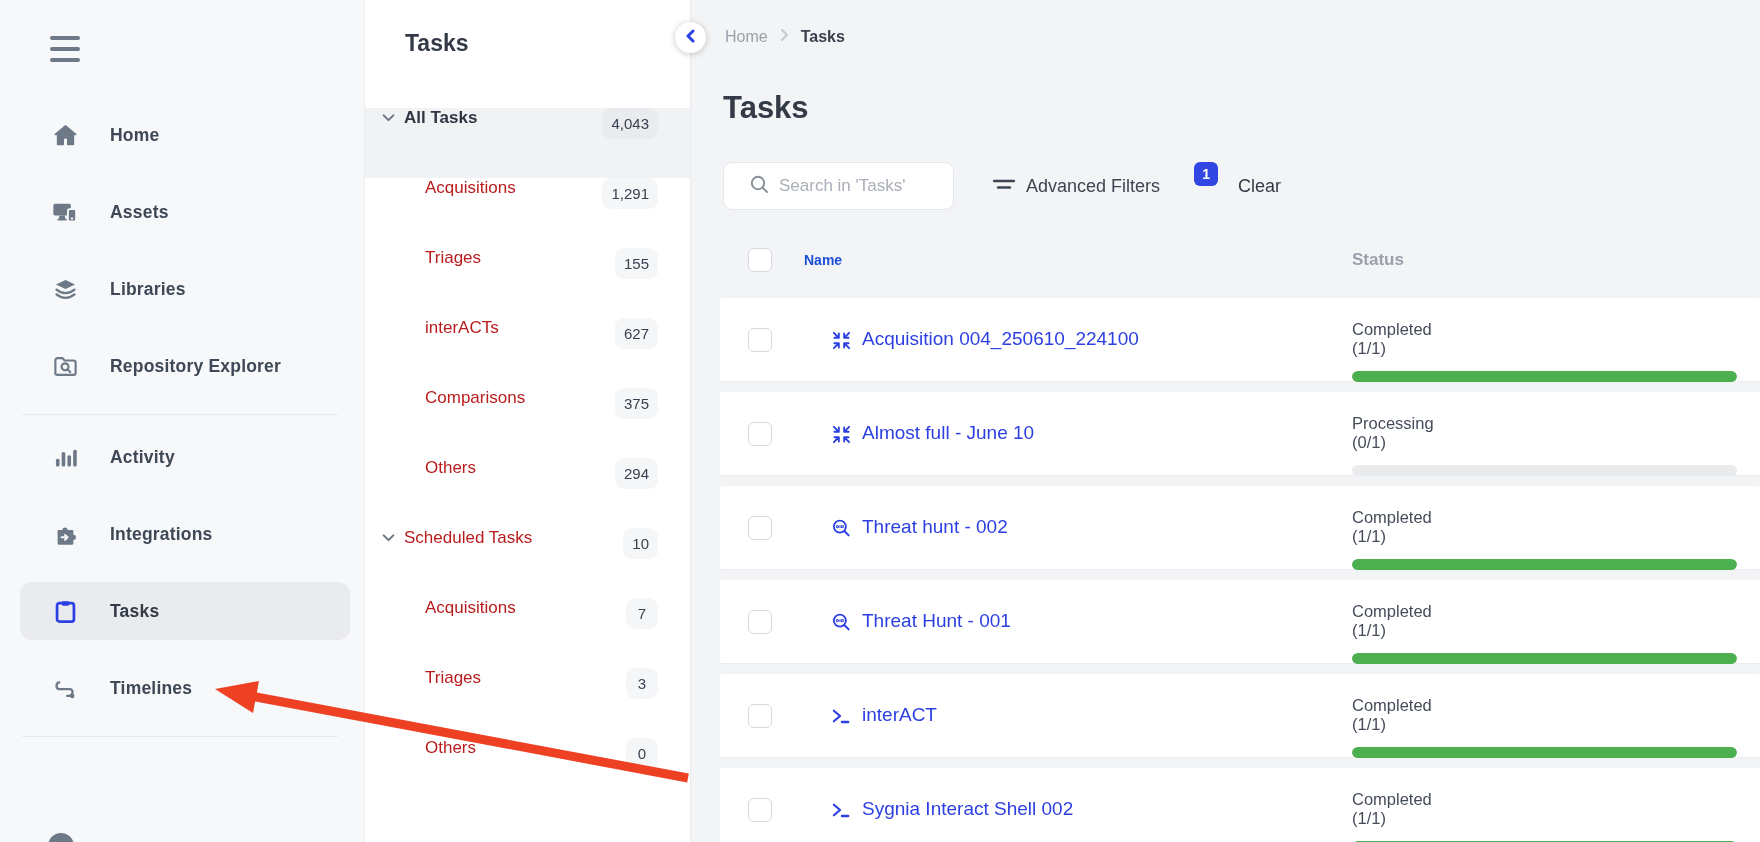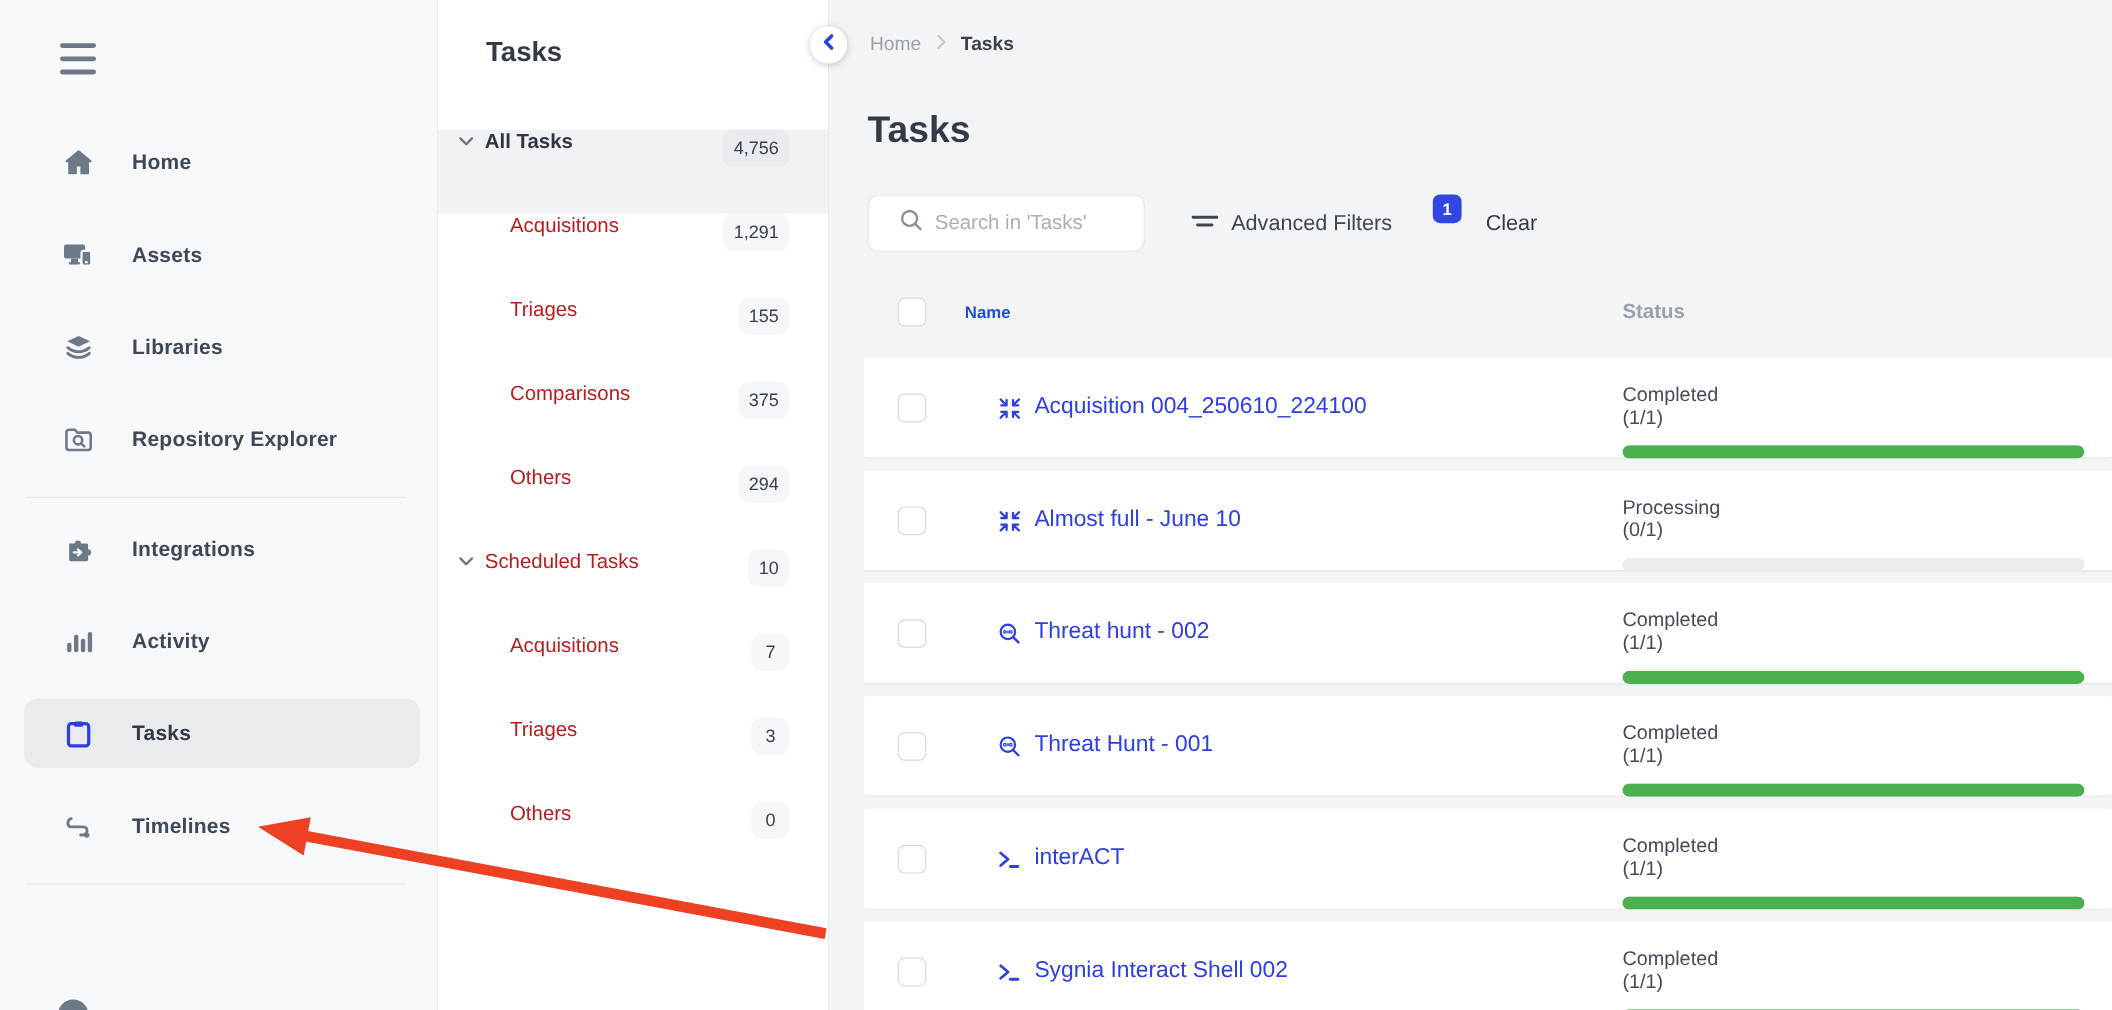--- a/index.html
+++ b/index.html
@@ -113,36 +113,36 @@
             <circle cx="11.6" cy="12.3" r="3.1"></circle>
             <line x1="13.9" y1="14.6" x2="16.2" y2="16.9" stroke-linecap="round"></line>
           </svg>
         </span>
         <span class="nlabel">Repository Explorer</span>
       </div>
       <div class="nav-divider"></div>
       <div class="nav-item">
         <span class="nico">
           <svg width="27" height="27" viewBox="0 0 24 24">
-            <path d="M5 8 h4.2 a2.3 2.3 0 1 1 4.6 0 H18 a1 1 0 0 1 1 1 v3.2 a2.3 2.3 0 1 1 0 4.6 V20 a1 1 0 0 1 -1 1 H6 a1 1 0 0 1 -1-1 Z" fill="#6e7987"></path>
-            <path d="M8.5 14.5 h5 m-2 -2.2 l2.4 2.2 -2.4 2.2" stroke="#f7f8f9" stroke-width="1.7" fill="none" stroke-linecap="round" stroke-linejoin="round"></path>
-          </svg>
-        </span>
-        <span class="nlabel">Integrations</span>
-      </div>
-      <div class="nav-item">
-        <span class="nico">
-          <svg width="27" height="27" viewBox="0 0 24 24">
             <rect x="3.5" y="13" width="3.2" height="7" rx="1.4" fill="#6e7987"></rect>
             <rect x="8.6" y="7" width="3.2" height="13" rx="1.4" fill="#6e7987"></rect>
             <rect x="13.7" y="10" width="3.2" height="10" rx="1.4" fill="#6e7987"></rect>
             <rect x="18.8" y="5" width="3.2" height="15" rx="1.4" fill="#6e7987"></rect>
           </svg>
         </span>
         <span class="nlabel">Activity</span>
+      </div>
+      <div class="nav-item">
+        <span class="nico">
+          <svg width="27" height="27" viewBox="0 0 24 24">
+            <path d="M5 8 h4.2 a2.3 2.3 0 1 1 4.6 0 H18 a1 1 0 0 1 1 1 v3.2 a2.3 2.3 0 1 1 0 4.6 V20 a1 1 0 0 1 -1 1 H6 a1 1 0 0 1 -1-1 Z" fill="#6e7987"></path>
+            <path d="M8.5 14.5 h5 m-2 -2.2 l2.4 2.2 -2.4 2.2" stroke="#f7f8f9" stroke-width="1.7" fill="none" stroke-linecap="round" stroke-linejoin="round"></path>
+          </svg>
+        </span>
+        <span class="nlabel">Integrations</span>
       </div>
       <div class="nav-item active">
         <span class="nico">
           <svg width="27" height="27" viewBox="0 0 24 24">
             <rect x="4.5" y="4.5" width="15" height="16.5" rx="2.2" fill="none" stroke="#2c3fe2" stroke-width="2.4"></rect>
             <rect x="8.7" y="2.8" width="6.6" height="4" rx="1.2" fill="#2c3fe2"></rect>
           </svg>
         </span>
         <span class="nlabel">Tasks</span>
       </div>
@@ -170,29 +170,33 @@
     </span>
   </div>
   <div class="tree" id="tree">
       <div class="tree-row selected">
         <span class="chev">
           <svg width="15" height="15" viewBox="0 0 14 14">
             <polyline points="2.5,5 7,9.5 11.5,5" fill="none" stroke="#6b7280" stroke-width="1.8" stroke-linecap="round" stroke-linejoin="round"></polyline>
           </svg>
         </span>
         <span class="tlabel bold">All Tasks</span>
-        <span class="tcount">4,756</span>
+        <span class="tcount">4,043</span>
       </div>
       <div class="tree-row lvl1">
         <span class="tlabel">Acquisitions</span>
         <span class="tcount">1,291</span>
       </div>
       <div class="tree-row lvl1">
         <span class="tlabel">Triages</span>
         <span class="tcount">155</span>
+      </div>
+      <div class="tree-row lvl1">
+        <span class="tlabel">interACTs</span>
+        <span class="tcount">627</span>
       </div>
       <div class="tree-row lvl1">
         <span class="tlabel">Comparisons</span>
         <span class="tcount">375</span>
       </div>
       <div class="tree-row lvl1">
         <span class="tlabel">Others</span>
         <span class="tcount">294</span>
       </div>
       <div class="tree-row">

